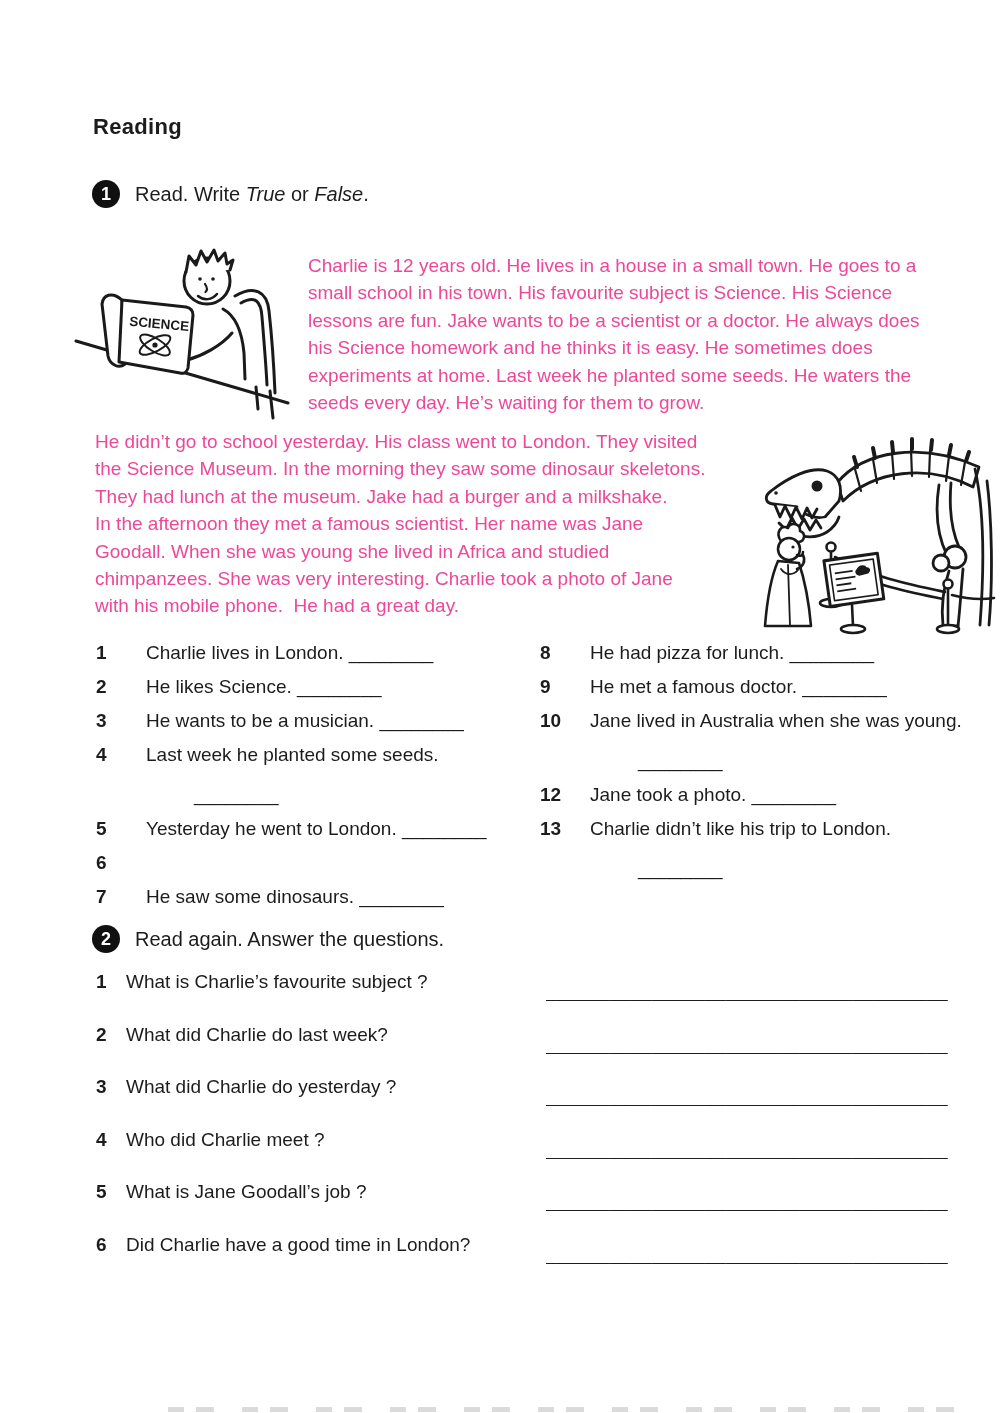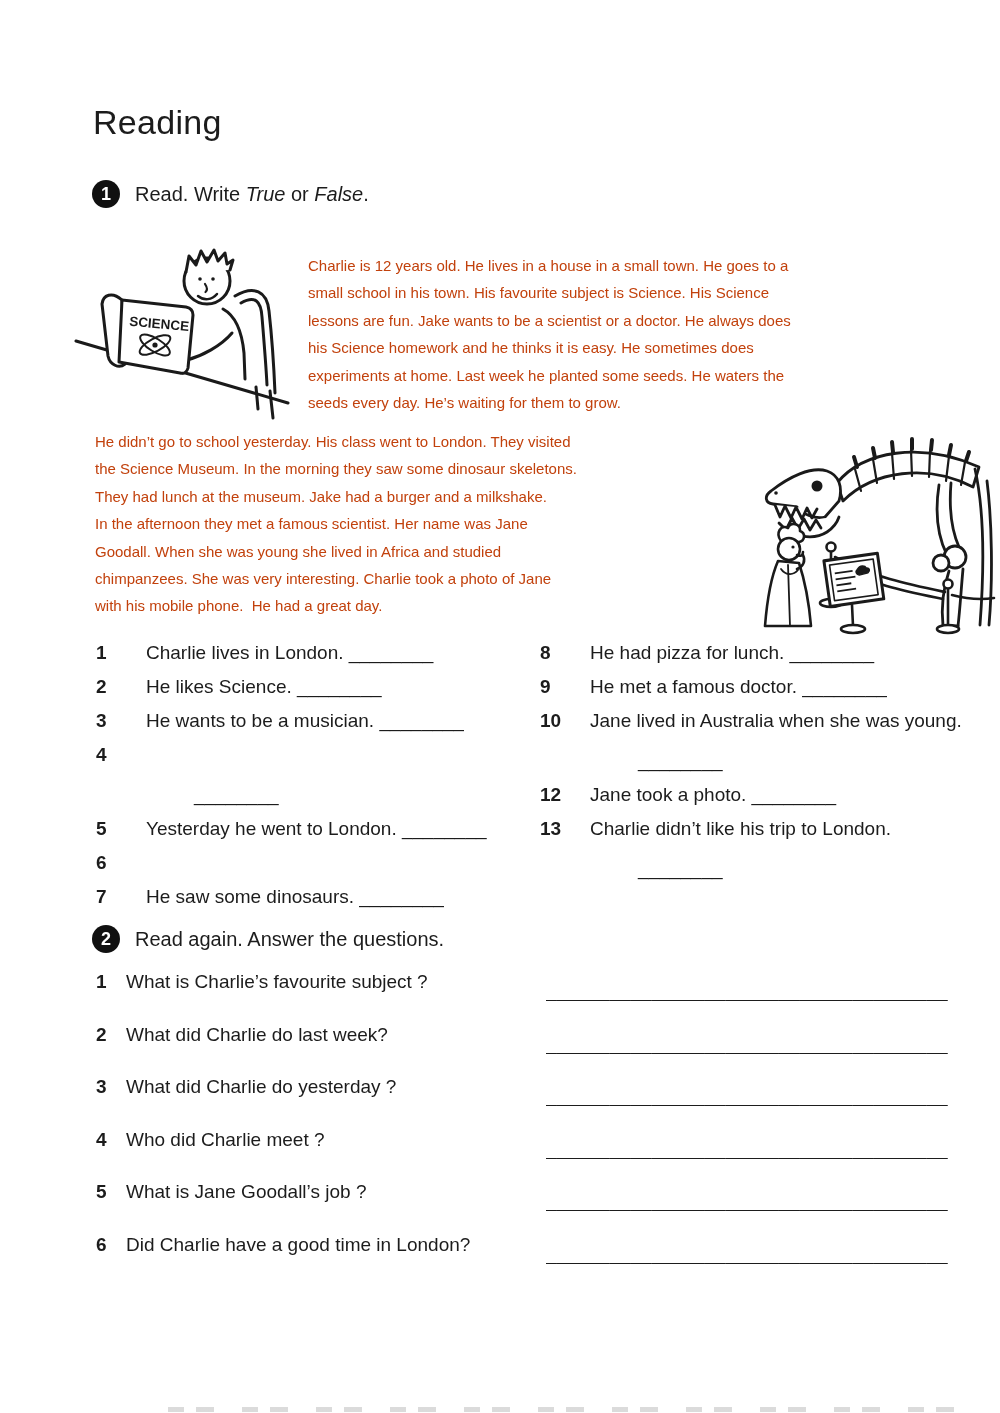--- a/index.html
+++ b/index.html
@@ -6,36 +6,36 @@
   body{
     width:1000px;height:1413px;
     background:#ffffff;
     font-family:"Liberation Sans",sans-serif;
     color:#1c1c1c;
     position:relative;
     overflow:hidden;
   }
   .abs{position:absolute;}
   #page-title{
-    left:93px;top:103px;
-    font-size:34px;font-weight:normal;letter-spacing:.3px;
+    left:93px;top:114px;
+    font-size:22px;font-weight:bold;letter-spacing:.3px;
   }
   .ex-header{display:flex;align-items:center;gap:15px;}
   .badge{
     width:28px;height:28px;border-radius:50%;
     background:#101010;color:#fff;
     font-weight:bold;font-size:18px;
     display:flex;align-items:center;justify-content:center;
     flex:none;
   }
   .ex-label{font-size:20px;font-weight:normal;white-space:nowrap;}
   .ex-label .it{font-style:italic;}
   .passage{
-    font-size:15px;line-height:27.4px;
-    white-space:pre;color:#c2410c;
+    font-size:19px;line-height:27.4px;
+    white-space:pre;color:#ec4899;
   }
   .tf-col{width:450px;font-size:19px;}
   .tf-row{display:flex;line-height:21px;margin-bottom:13px;}
   .tf-num{width:30px;font-weight:bold;flex:none;}
   .tf-text{white-space:nowrap;margin-left:20px;}
   .blank-row{margin-top:19px;gap:48px;}
   #ex2-list{width:865px;}
   .q-row{display:flex;line-height:21px;font-size:19px;margin-bottom:24.5px;}
   .q-num{width:30px;font-weight:bold;flex:none;}
   .q-text{width:420px;flex:none;white-space:nowrap;}
@@ -176,20 +176,21 @@
   <div class="tf-row">
       <span class="tf-num">2</span>
       <span class="tf-text">He likes Science. ________</span>
     </div>
   <div class="tf-row">
       <span class="tf-num">3</span>
       <span class="tf-text">He wants to be a musician. ________</span>
     </div>
   <div class="tf-row">
       <span class="tf-num">4</span>
+      <span class="tf-text">Last week he planted some seeds.</span>
     </div>
   <div class="tf-row blank-row">
       <span class="tf-num"></span>
       <span class="tf-text blank">________</span>
     </div>
   <div class="tf-row">
       <span class="tf-num">5</span>
       <span class="tf-text">Yesterday he went to London. ________</span>
     </div>
   <div class="tf-row">

